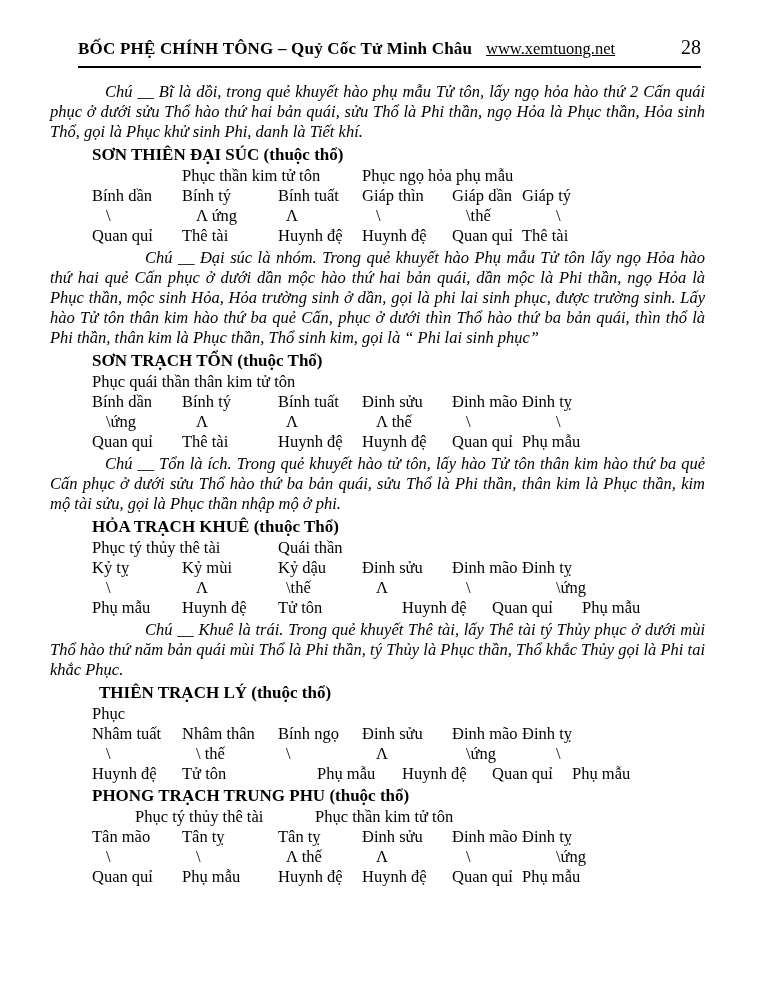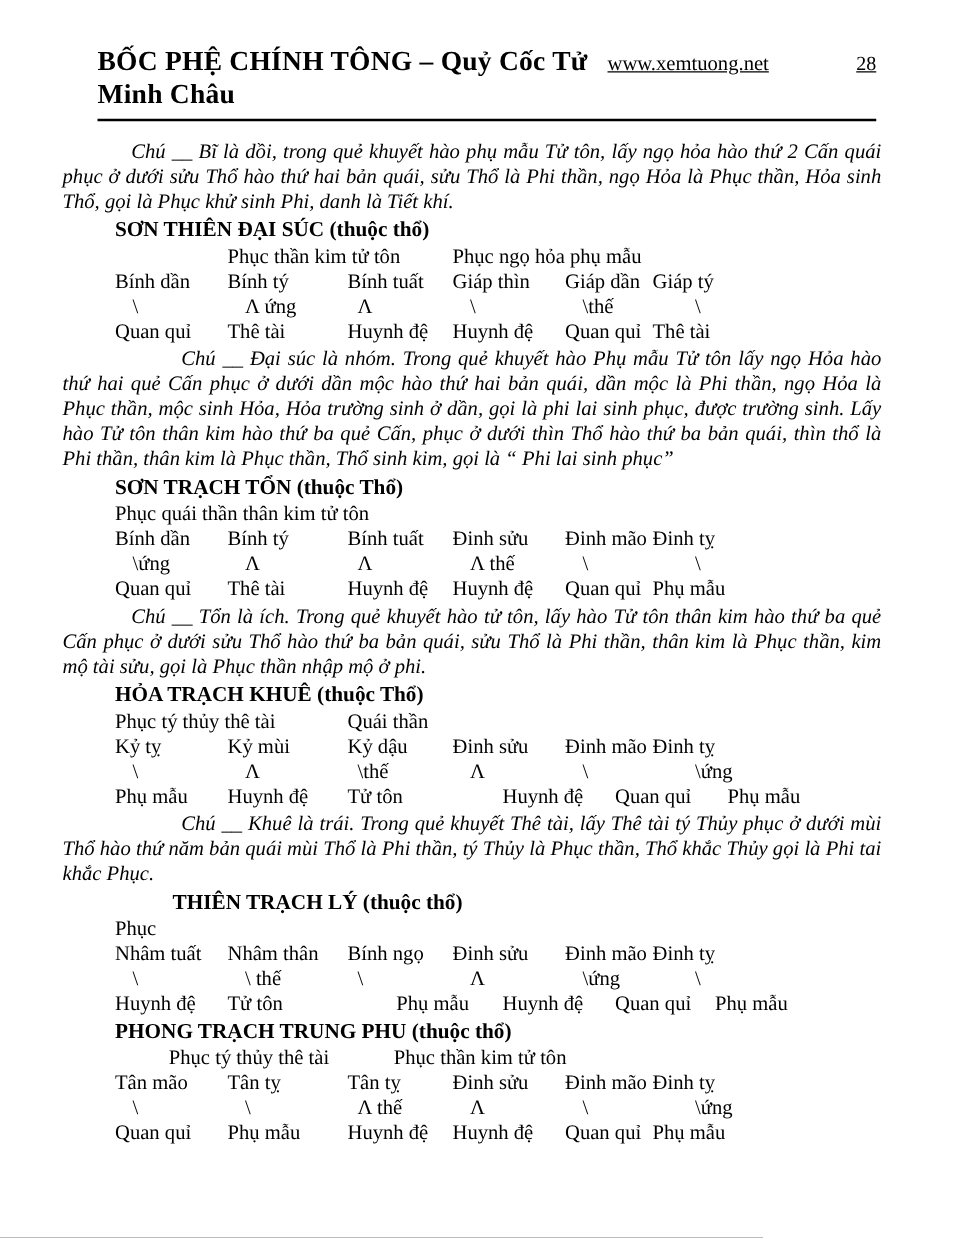--- a/index.html
+++ b/index.html
@@ -5,34 +5,34 @@
   html,body{margin:0;padding:0;background:#888;}
   .page{
     width:765px;height:990px;background:#ffffff;margin:0 auto;
     font-family:"Liberation Serif","DejaVu Serif",serif;color:#000;
     position:relative;overflow:hidden;box-sizing:border-box;
   }
   .header{
     display:flex;align-items:baseline;
     padding:36px 64px 0 78px;
   }
-  .header .title{font-weight:bold;font-size:22px;letter-spacing:.2px;flex:0 0 400px;}
+  .header .title{font-weight:bold;font-size:17px;letter-spacing:.2px;flex:0 0 400px;}
   .header .url{font-size:16.5px;text-decoration:underline;margin-left:8px;}
-  .header .pageno{font-size:16px;margin-left:auto;text-decoration:underline;}
+  .header .pageno{font-size:20px;margin-left:auto;}
   .rule{border-bottom:2px solid #000;margin:7px 64px 0 78px;}
   .content{padding:12px 60px 0 50px;font-size:16.5px;line-height:20px;}
   .para{
     margin:2px 0;font-style:italic;text-align:justify;
   }
   .ind55{text-indent:55px;}
   .ind95{text-indent:95px;}
   .sech{
     font-weight:bold;font-size:17px;margin:1px 0 1px 42px;line-height:21px;white-space:nowrap;
   }
-  .sech.ind-more{margin-left:88px;font-family:Liberation Serif, serif;}
+  .sech.ind-more{margin-left:49px;font-family:Liberation Serif, serif;}
   .trow{position:relative;height:20px;}
   .cell{position:absolute;top:0;white-space:nowrap;}
   
   .p42{left:42px}.p85{left:85px}.p132{left:132px}.p222{left:228px}
   .p265{left:265px}.p267{left:267px}.p312{left:312px}.p352{left:352px}
   .p402{left:402px}.p442{left:442px}.p492{left:472px}.p522{left:522px}.p532{left:532px}
   
   .p56{left:56px}.p146{left:146px}.p236{left:236px}.p326{left:326px}.p416{left:416px}.p506{left:506px}
 </style>
 </head>

